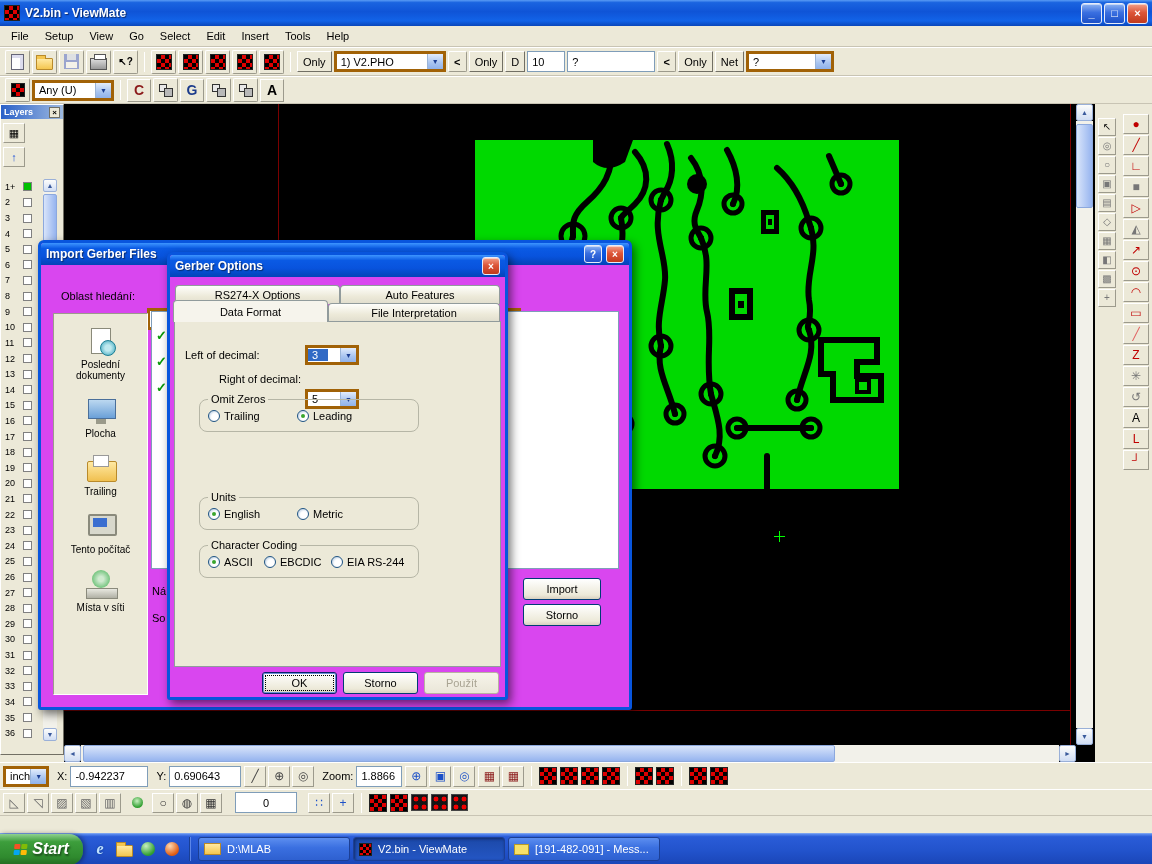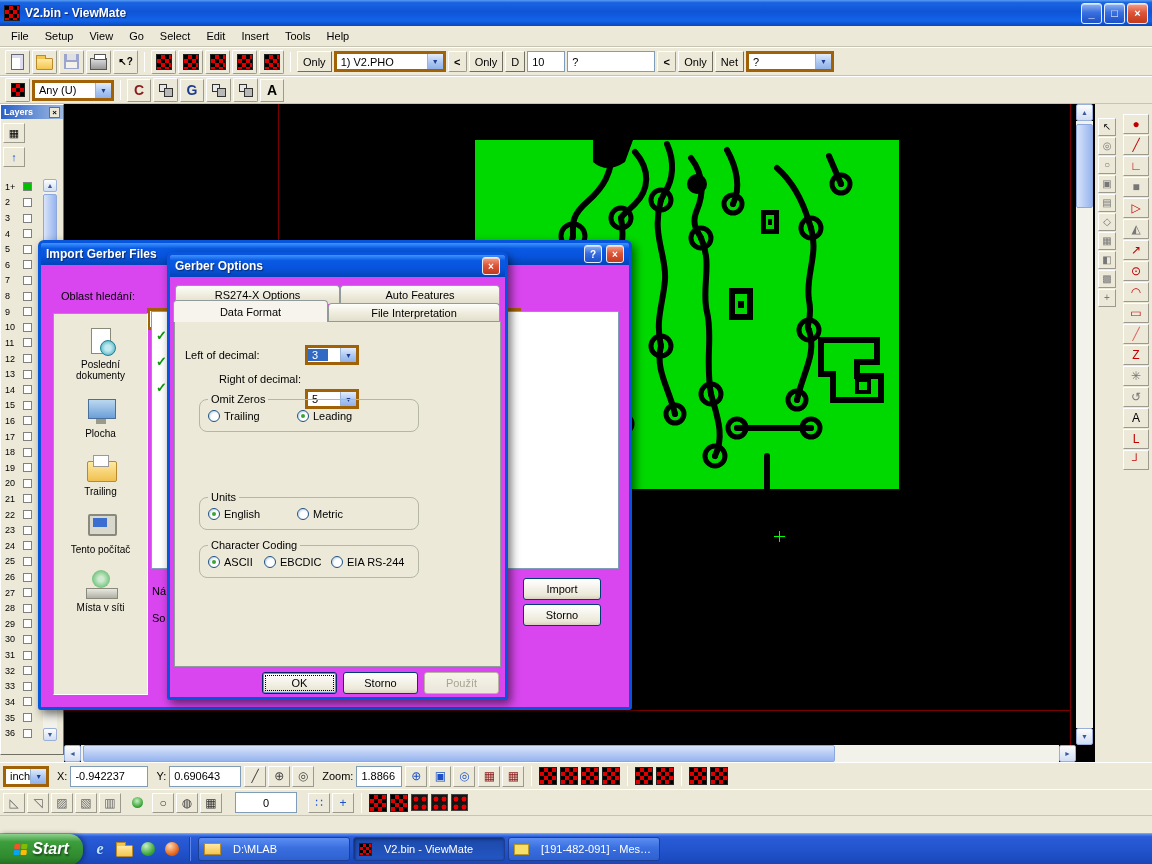--- a/index.html
+++ b/index.html
@@ -120,21 +120,21 @@
   .taskbar{background:linear-gradient(180deg,#5c8cf0 0%,#2a5cd8 9%,#2253cc 55%,#1a46b8 100%);border-top:1px solid #7aa2f0;display:flex;align-items:center;color:#fff;}
   .start-btn{height:31px;width:83px;border-radius:0 14px 14px 0;background:linear-gradient(180deg,#8fd18f 0%,#3d9e3c 25%,#2f8a2e 75%,#236b22 100%);display:flex;align-items:center;justify-content:center;gap:5px;box-shadow:2px 0 5px rgba(0,0,0,.4);}
   .start-label{font-weight:bold;font-style:italic;font-size:16px;text-shadow:1px 2px 2px #1a4a1a;}
   .winflag{display:inline-grid;grid-template-columns:6px 6px;grid-auto-rows:5px;gap:1px;transform:skew(-6deg);}
   .winflag i{display:block;border-radius:1px;}
   .winflag .r{background:#f35325;}.winflag .g{background:#81bc06;}.winflag .b{background:#05a6f0;}.winflag .y{background:#ffba08;}
   .qlaunch{display:flex;align-items:center;gap:6px;padding:0 8px;border-right:1px solid #1a3f94;box-shadow:1px 0 0 #5c86e8;height:24px;}
   .ql{display:flex;align-items:center;justify-content:center;width:18px;height:18px;}
   .ql.ie{font-family:"Liberation Serif",serif;font-style:italic;font-weight:bold;font-size:16px;color:#bfe0ff;text-shadow:0 0 2px #083a8a;}
   .tasks{display:flex;align-items:center;gap:3px;margin-left:8px;}
-  .task-btn{width:152px;height:24px;border-radius:3px;border:1px solid #1c3f94;background:linear-gradient(180deg,#5c8ef0,#3a6fe0 45%,#2e60d0);display:flex;align-items:center;gap:12px;padding:0 5px;font-size:11px;white-space:nowrap;overflow:hidden;}
+  .task-btn{width:152px;height:24px;border-radius:3px;border:1px solid #1c3f94;background:linear-gradient(180deg,#5c8ef0,#3a6fe0 45%,#2e60d0);display:flex;align-items:center;gap:6px;padding:0 5px;font-size:11px;white-space:nowrap;overflow:hidden;}
   .tasks .task-btn:nth-child(2){background:linear-gradient(180deg,#1c49a8,#2456c4);box-shadow:inset 1px 1px 3px #102a6a;}
   .task-ic{flex:0 0 auto;display:inline-block;}
   .tasks .task-btn:nth-child(1) .task-ic{width:17px;height:12px;background:linear-gradient(#ffe9a2,#f4c64f);border:1px solid #b98a2a;}
   .tasks .task-btn:nth-child(2) .task-ic{width:13px;height:13px;border:1px solid #222;background-image:linear-gradient(45deg,#d00 25%,transparent 25%,transparent 75%,#d00 75%),linear-gradient(45deg,#d00 25%,#000 25%,#000 75%,#d00 75%);background-size:6px 6px;background-position:0 0,3px 3px;}
   .tasks .task-btn:nth-child(3) .task-ic{width:15px;height:11px;background:#f7e06a;border:1px solid #b79a2a;position:relative;}
   .task-label{overflow:hidden;text-overflow:ellipsis;}
   .tray{margin-left:auto;height:100%;background:linear-gradient(180deg,#3a95e8,#1268c8);border-left:2px solid #0e4fa8;box-shadow:inset 2px 0 2px rgba(255,255,255,.35);display:flex;align-items:center;gap:6px;padding:0 10px 0 8px;}
   .tray-chevron{width:15px;height:15px;border-radius:8px;background:linear-gradient(#9cc6f8,#3a7ad8);color:#fff;font-size:7px;display:flex;align-items:center;justify-content:center;}
   .tray-lang{font-size:11px;font-weight:bold;}
   .tray-sq{width:12px;height:12px;background:linear-gradient(#fdfdfd,#b8c8e8);border:1px solid #4a6aa8;}

